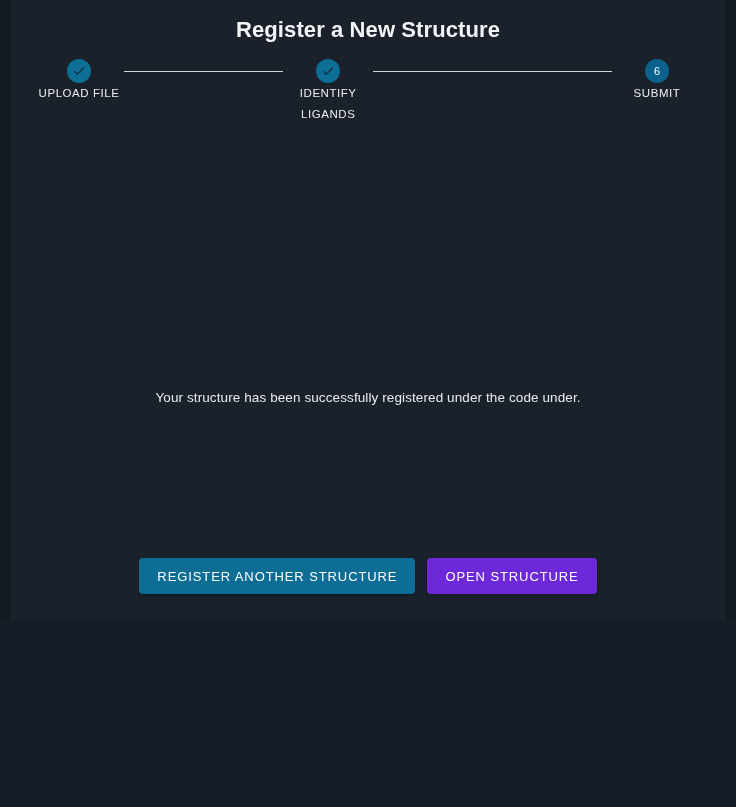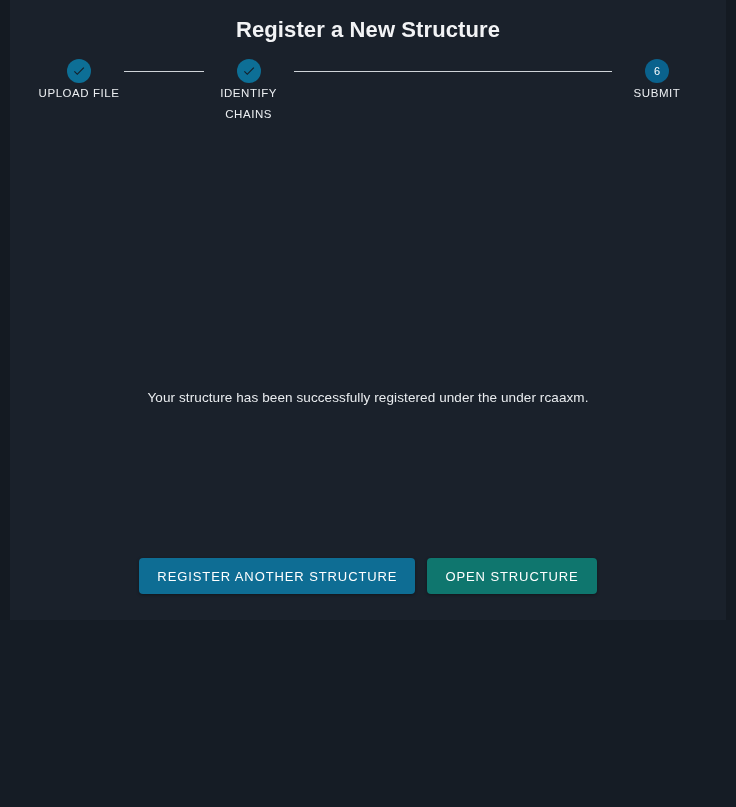--- a/index.html
+++ b/index.html
@@ -136,21 +136,21 @@
     height: 36px;
     padding: 0 18px;
     cursor: pointer;
     display: inline-flex;
     align-items: center;
     justify-content: center;
     white-space: nowrap;
     box-shadow: 0 1px 3px rgba(0,0,0,0.35);
   }
   .btn-primary { background: #0e6d94; }
-  .btn-success { background: #0f766e; }
+  .btn-success { background: #6d28d9; }
 </style>
 </head>
 <body>
 
 <div class="app-frame">
 
   <div class="edge-gutter left"></div>
   <div class="edge-gutter right"></div>
 
   <h1 class="page-title">Register a New Structure</h1>
@@ -161,51 +161,51 @@
       <div class="step-bubble">
         <svg class="check-svg" width="14" height="14" viewBox="0 0 24 24" aria-hidden="true">
           <path d="M9 16.2 4.8 12l-1.4 1.4L9 19 21 7l-1.4-1.4z" fill="#15202b"></path>
         </svg>
       </div>
       <div class="step-label">UPLOAD FILE</div>
     </div>
 
     <div class="step-connector"></div>
 
+
+    <div class="step-connector"></div>
+
     <div class="step">
       <div class="step-bubble">
         <svg class="check-svg" width="14" height="14" viewBox="0 0 24 24" aria-hidden="true">
           <path d="M9 16.2 4.8 12l-1.4 1.4L9 19 21 7l-1.4-1.4z" fill="#15202b"></path>
         </svg>
       </div>
-      <div class="step-label">IDENTIFY CHAINS</div>
-    </div>
-
-    <div class="step-connector"></div>
-
+      <div class="step-label">IDENTIFY LIGANDS</div>
+    </div>
 
     <div class="step-connector"></div>
 
 
     <div class="step-connector"></div>
 
 
     <div class="step-connector"></div>
 
     <div class="step">
       <div class="step-bubble pending">
         <span>6</span>
       </div>
       <div class="step-label">SUBMIT</div>
     </div>
 
   </div>
 
   <div class="content-area">
-    <div class="result-message">Your structure has been successfully registered under the under rcaaxm.</div>
+    <div class="result-message">Your structure has been successfully registered under the code under.</div>
 
     <div class="footer-actions">
       <button class="btn btn-primary">REGISTER ANOTHER STRUCTURE</button>
       <button class="btn btn-success">OPEN STRUCTURE</button>
     </div>
   </div>
 
 </div>
 
 </body></html>

